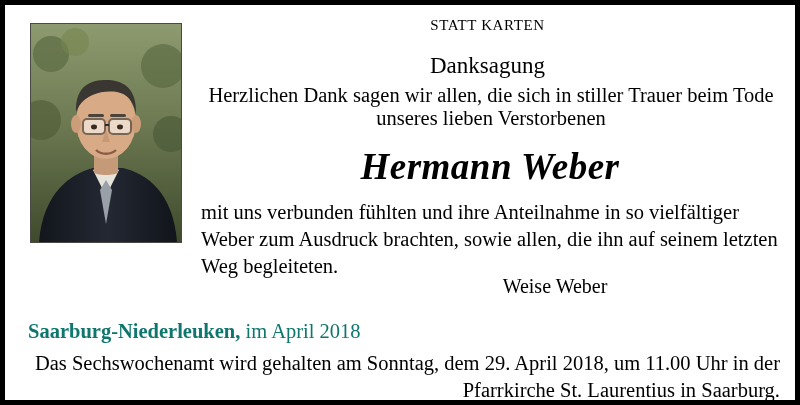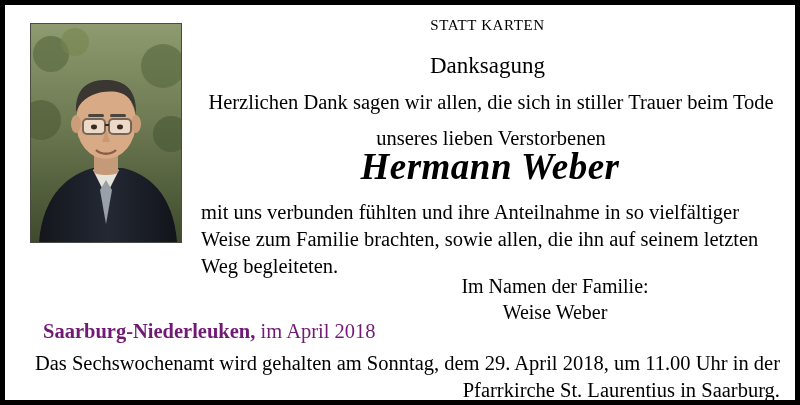--- a/index.html
+++ b/index.html
@@ -59,21 +59,21 @@
     color: #000;
     line-height: 30px;
     margin-top: 16px;
   }
   .para-top {
     position: absolute;
     left: 196px;
     top: 79px;
     width: 580px;
     font-size: 20.5px;
-    line-height: 36px;
+    line-height: 23px;
     text-align: center;
     color: #000;
   }
   .name {
     position: absolute;
     left: 190px;
     top: 140px;
     width: 590px;
     text-align: center;
     font-size: 37px;
@@ -97,24 +97,24 @@
     left: 330px;
     top: 268px;
     width: 440px;
     text-align: center;
     font-size: 20px;
     line-height: 26px;
     color: #000;
   }
   .city-line {
     position: absolute;
-    left: 38px;
+    left: 23px;
     top: 315px;
     font-size: 20.5px;
-    color: #701a75;
+    color: #0f766e;
   }
   .city-line .city {
     font-weight: bold;
   }
   .footer {
     position: absolute;
     left: 25px;
     top: 345px;
     width: 750px;
     font-size: 20.5px;
@@ -185,24 +185,23 @@
 
     <div class="head">
       <div class="statt">STATT KARTEN</div>
       <div class="danksagung">Danksagung</div>
     </div>
 
     <div class="para-top">Herzlichen Dank sagen wir allen, die sich in stiller Trauer beim Tode unseres lieben Verstorbenen</div>
 
     <div class="name">Hermann Weber</div>
 
-    <div class="para-mid">mit uns verbunden fühlten und ihre Anteilnahme in so vielfältiger Weise zum Familie brachten, sowie allen, die ihn auf seinem letzten Weg begleiteten.</div>
+    <div class="para-mid">mit uns verbunden fühlten und ihre Anteilnahme in so vielfältiger Weber zum Ausdruck brachten, sowie allen, die ihn auf seinem letzten Weg begleiteten.</div>
 
     <div class="family">
-      <div>Im Namen der Familie:</div>
       <div>Weise Weber</div>
     </div>
 
     <div class="city-line">
       <span class="city">Saarburg-Niederleuken,</span>
       <span>im April 2018</span>
     </div>
 
     <div class="footer">Das Sechswochenamt wird gehalten am Sonntag, dem 29. April 2018, um 11.00 Uhr in der Pfarrkirche St. Laurentius in Saarburg.</div>
 

